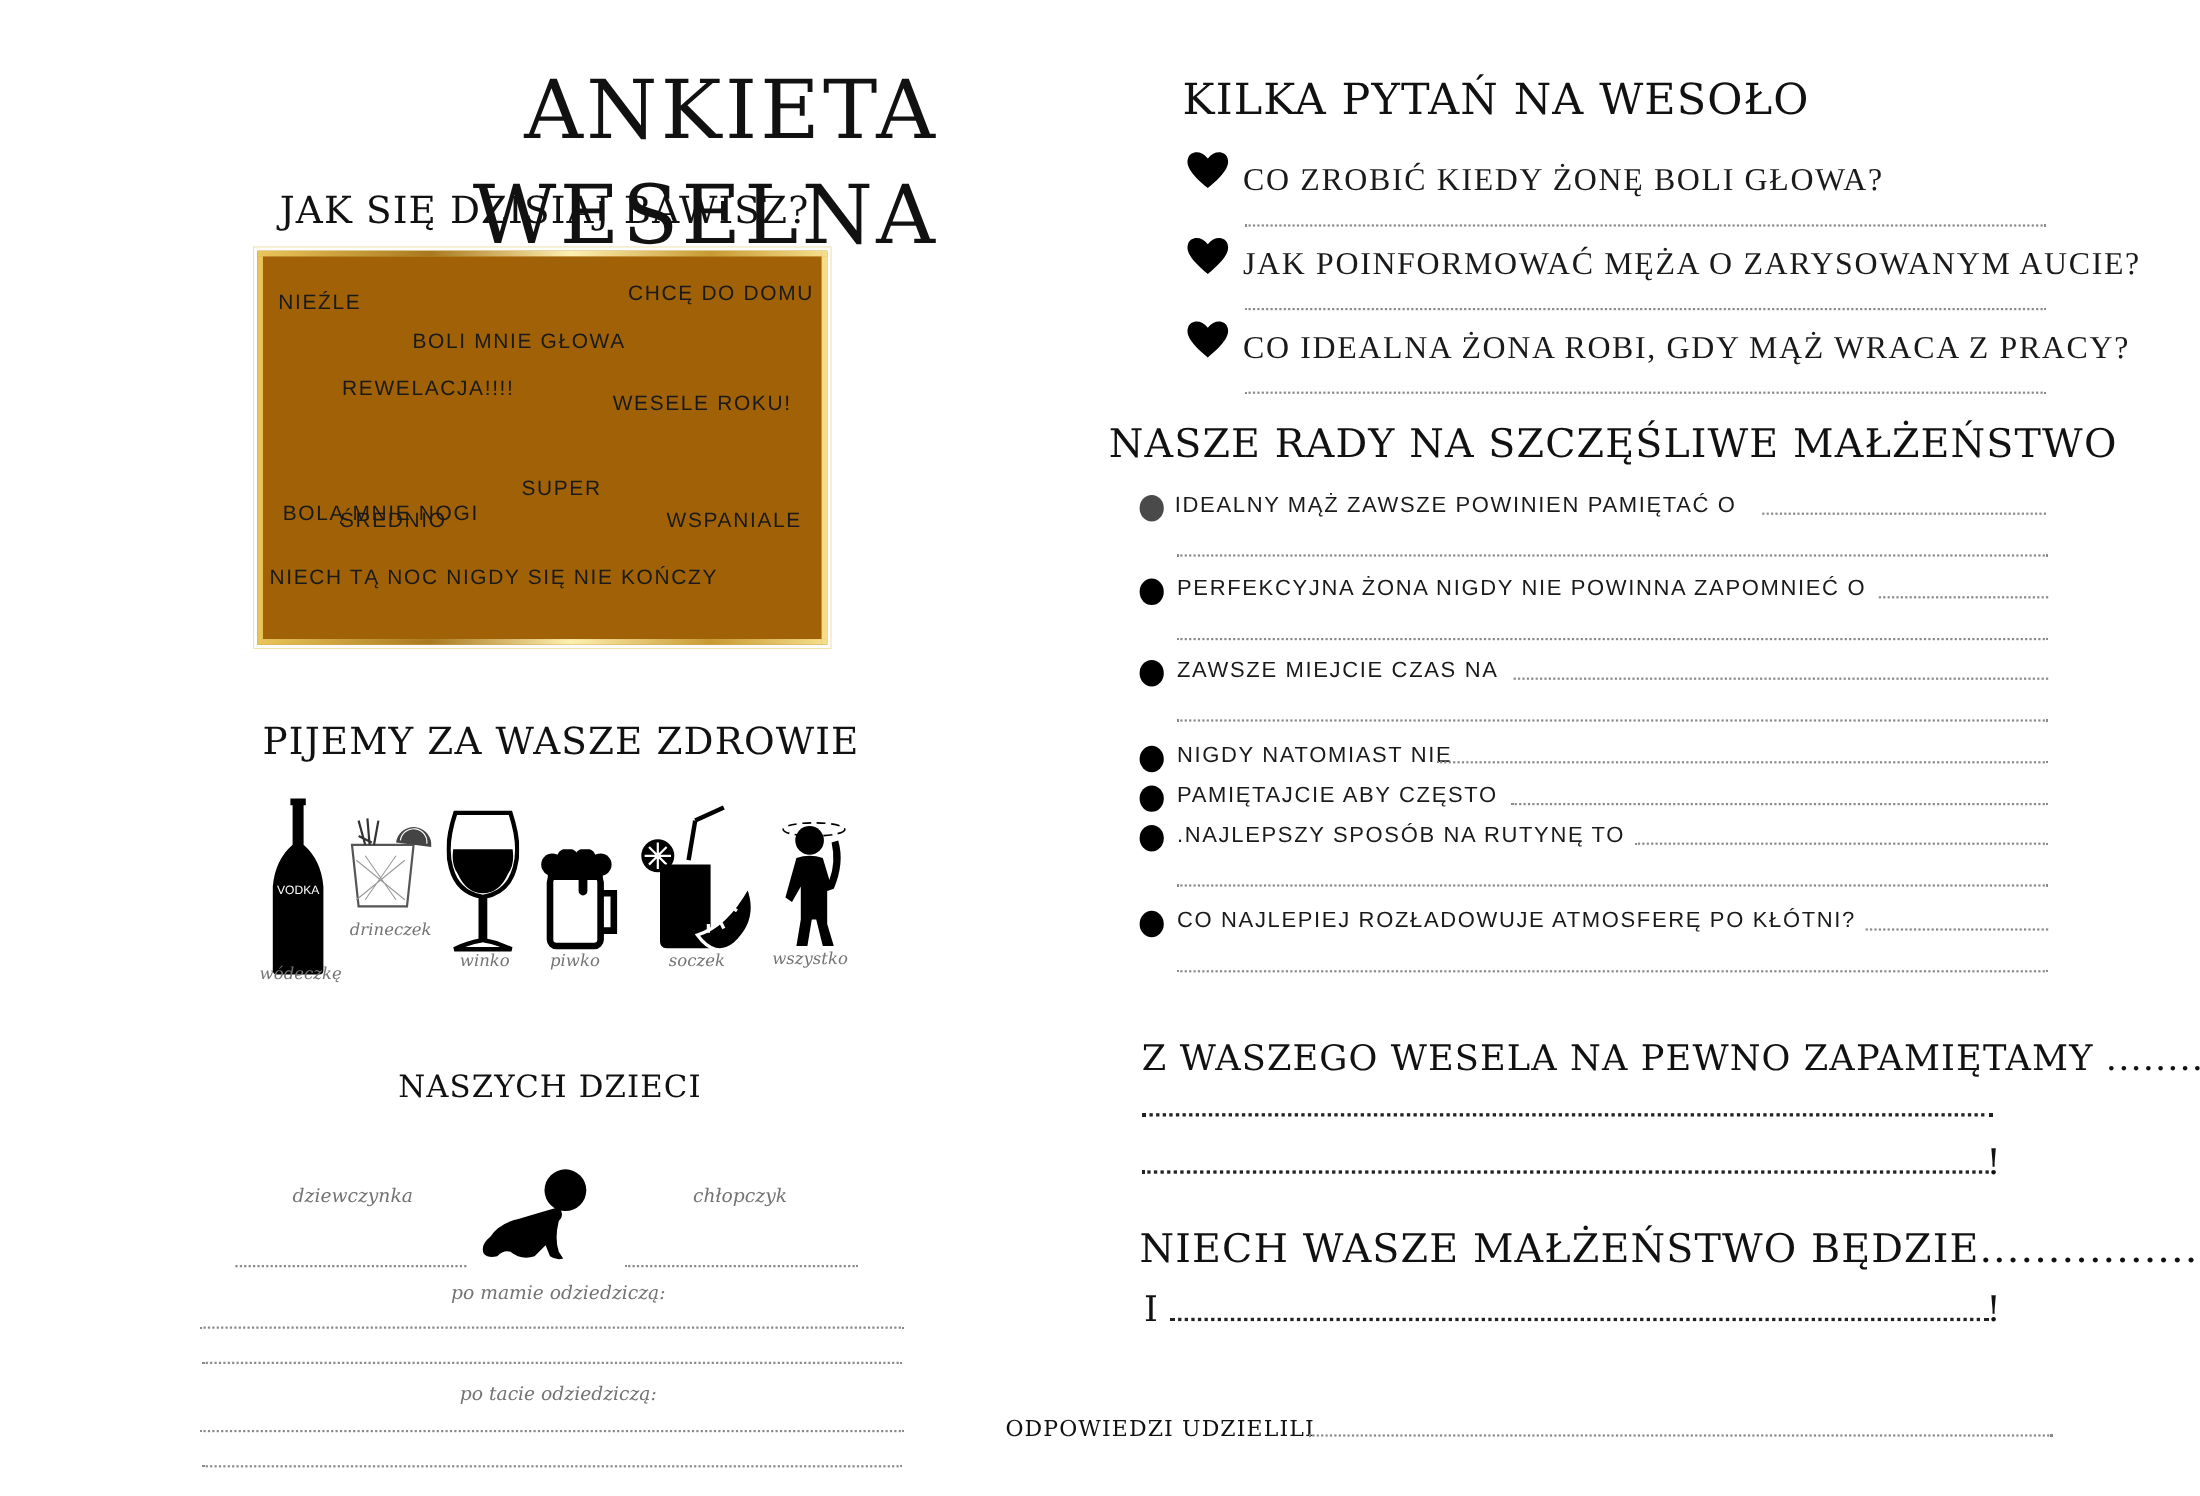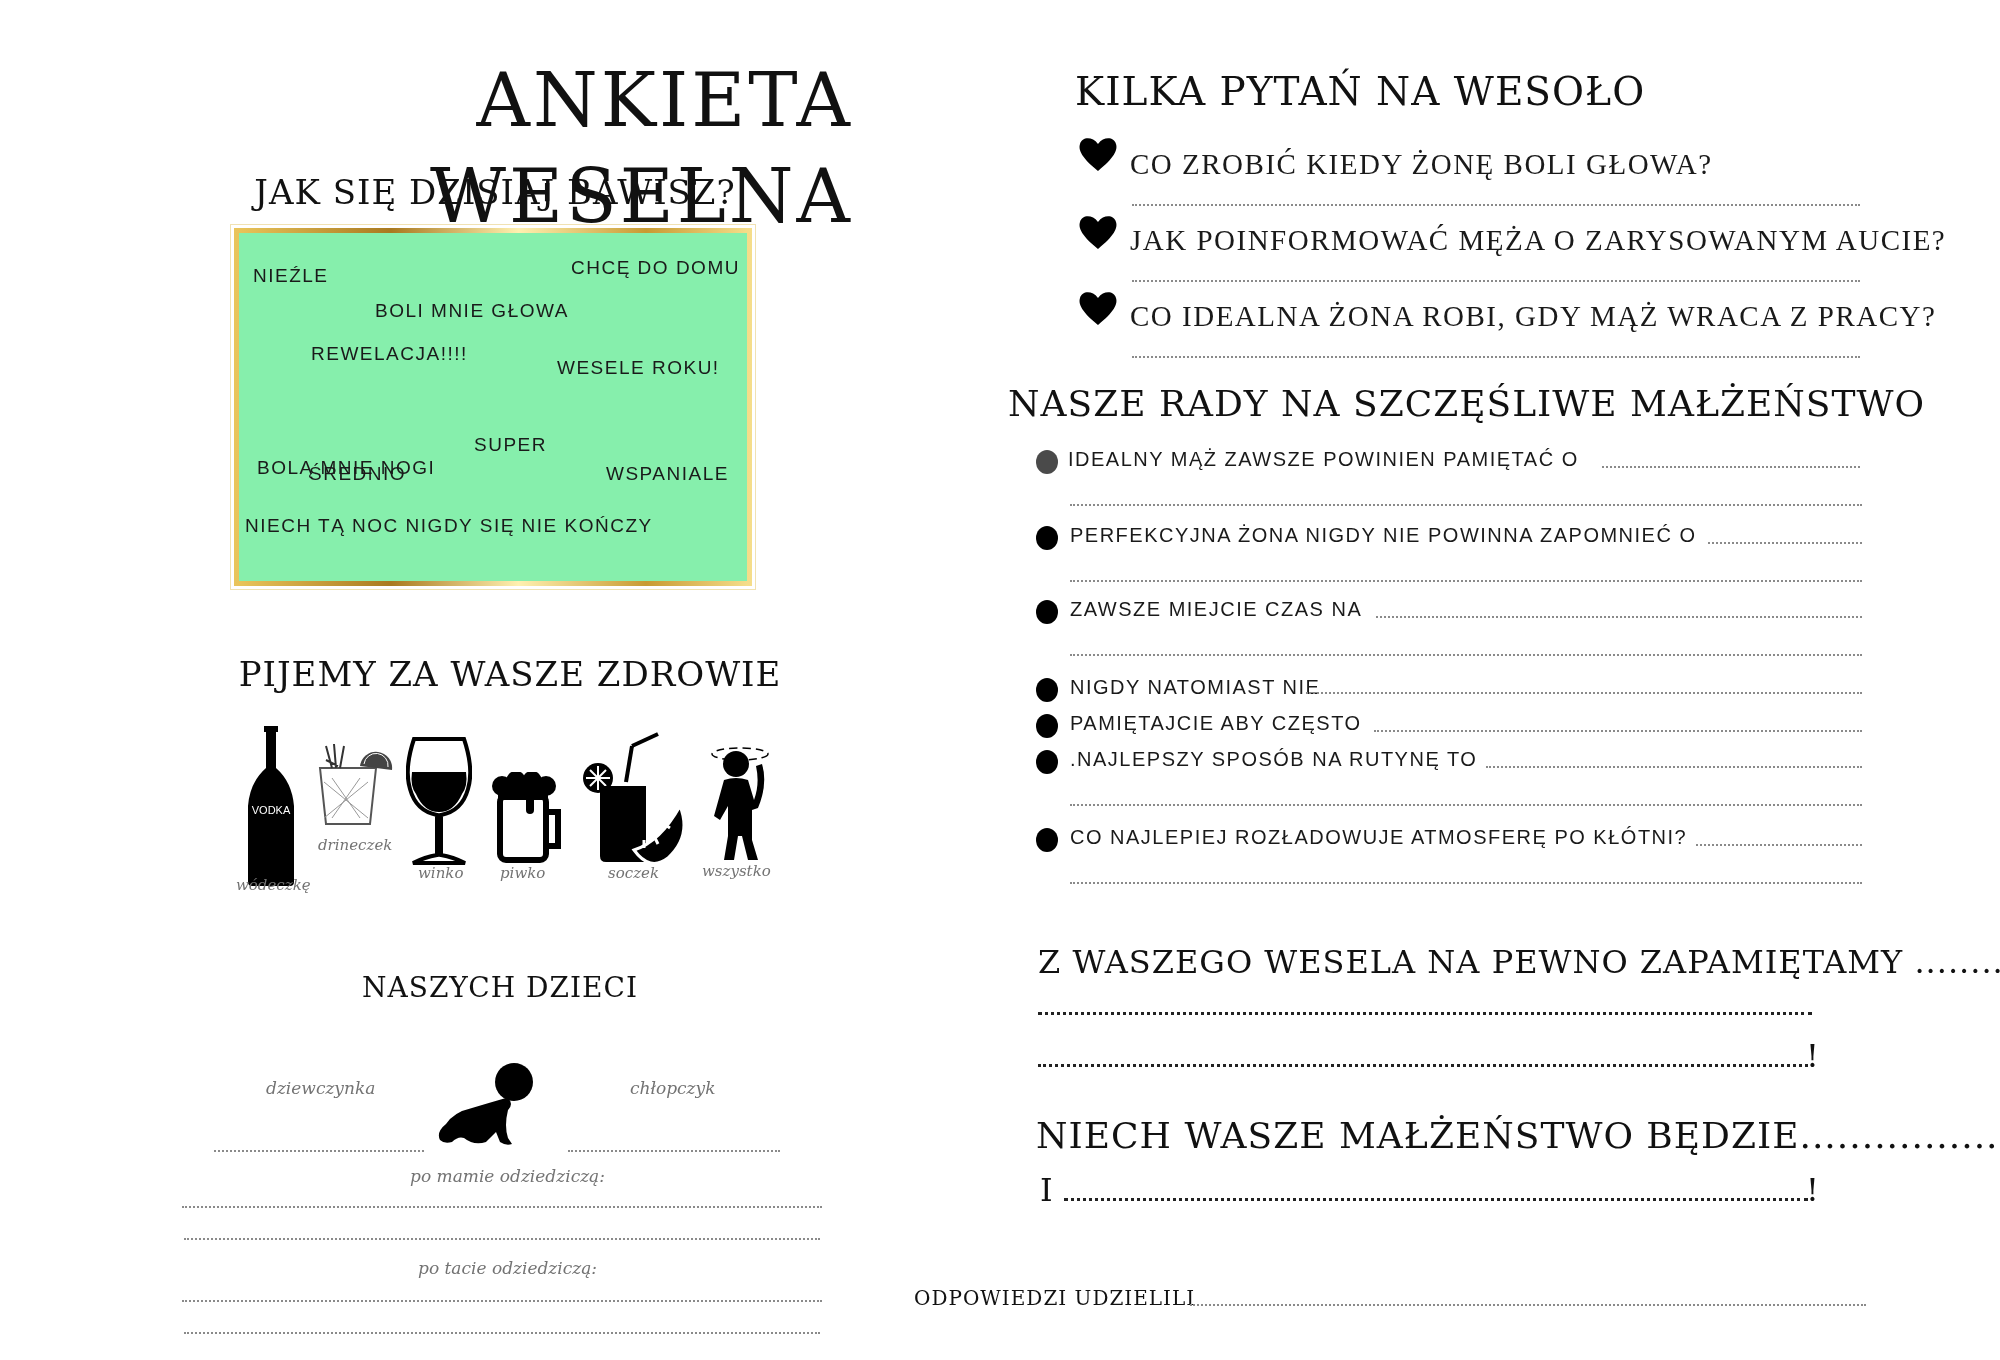--- a/index.html
+++ b/index.html
@@ -9,21 +9,21 @@
   .hand { font-family: "Liberation Sans", "DejaVu Sans", sans-serif; text-transform: uppercase; font-weight: normal; letter-spacing: 1.5px; color: #1a1a1a; }
   .script { font-family: "DejaVu Serif", "Liberation Serif", serif; font-style: italic; color: #737373; }
   .dots { border-bottom: 2px dotted #8a8a8a; height: 0; }
   .dots-dark { border-bottom: 3px dotted #222; height: 0; }
 
   
   #title { left: 183px; top: 52px; width: 670px; text-align: right; font-size: 74px; line-height: 96px; letter-spacing: 3px; }
   #subtitle-mood { left: 240px; top: 170px; width: 510px; text-align: center; font-size: 34px; line-height: 44px; }
   #mood-box { left: 234px; top: 228px; width: 518px; height: 358px; box-sizing: border-box;
     border: 5px solid #d4a640; outline: 1px solid #f1e2b2; outline-offset: 3px;
-    background: #86efac; }
+    background: #a16207; }
   #mood-box::before { content:""; position:absolute; left:-5px; top:-5px; right:-5px; bottom:-5px;
     border: 5px solid transparent;
     border-image: linear-gradient(90deg,#e9c45a,#a9791f 30%,#fff0b0 55%,#c89a32 80%,#f5dd8a) 1; }
   .mood { font-size: 19px; white-space: nowrap; }
 
   #drinks-title { left: 230px; top: 652px; width: 560px; text-align: center; font-size: 34px; line-height: 44px; }
   .drink-label { font-size: 15px; white-space: nowrap; }
 
   #kids-title { left: 240px; top: 968px; width: 520px; text-align: center; font-size: 28px; line-height: 40px; }
   .kid-label { font-size: 17px; }

